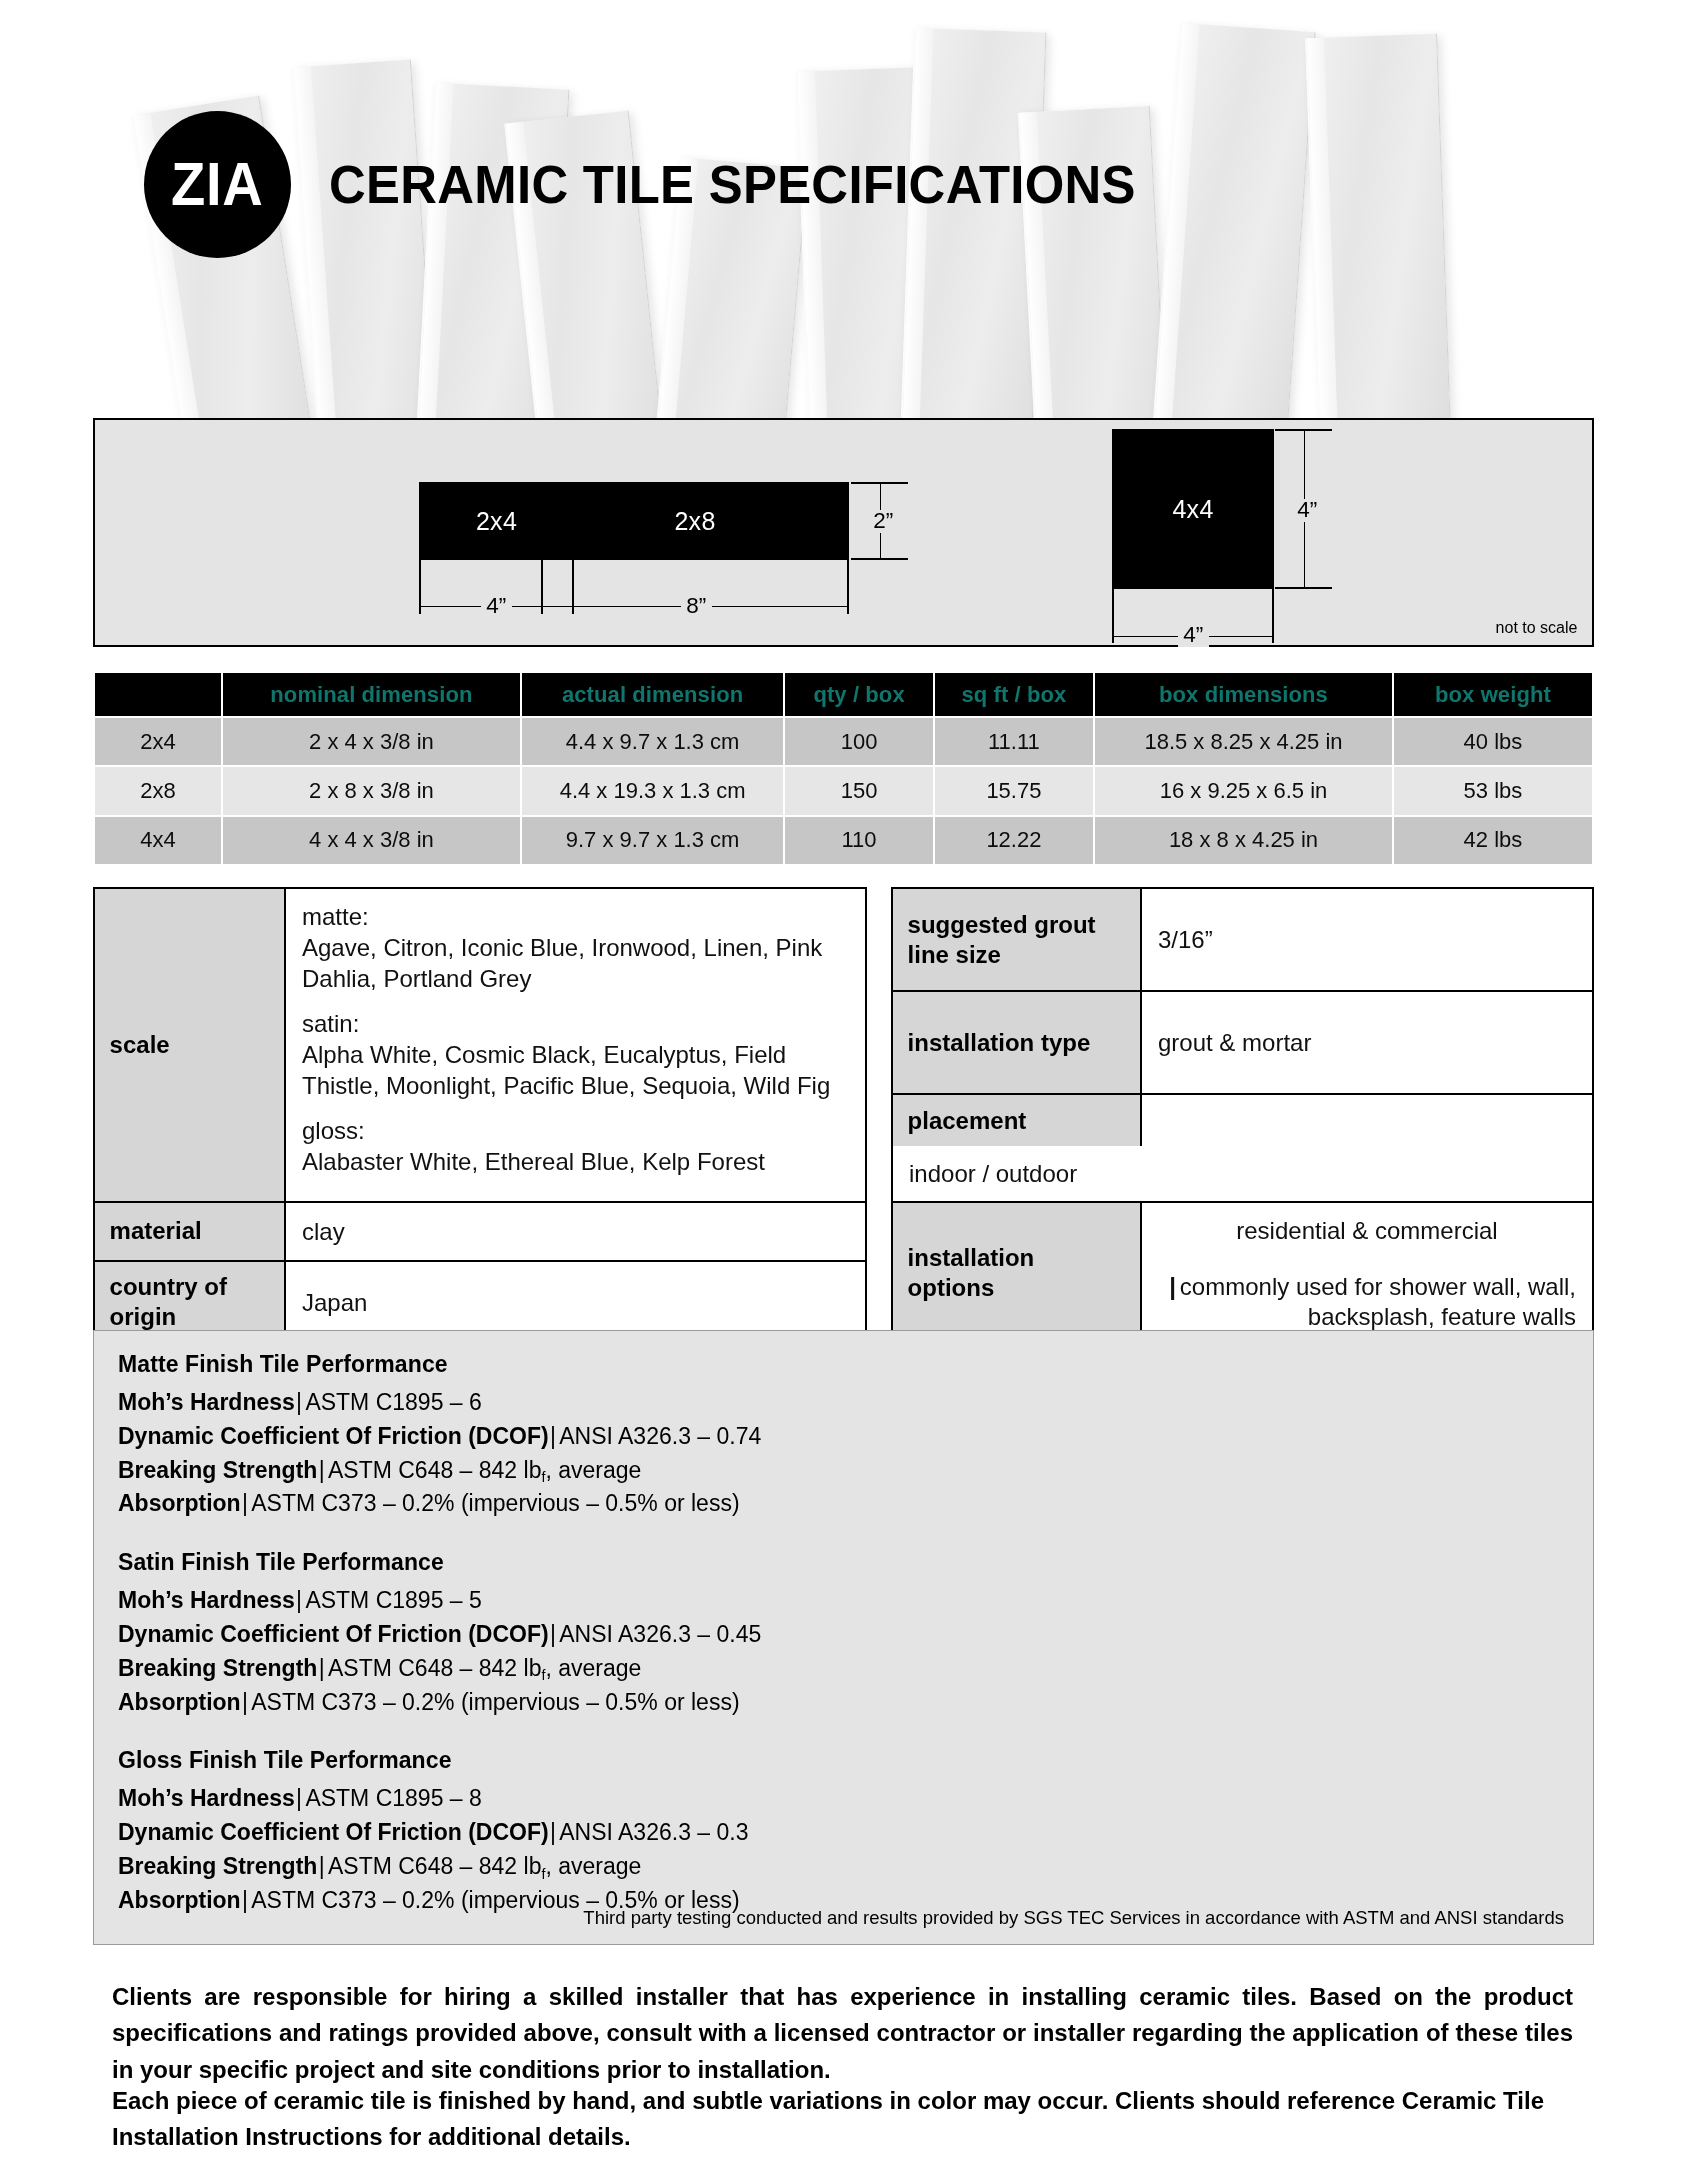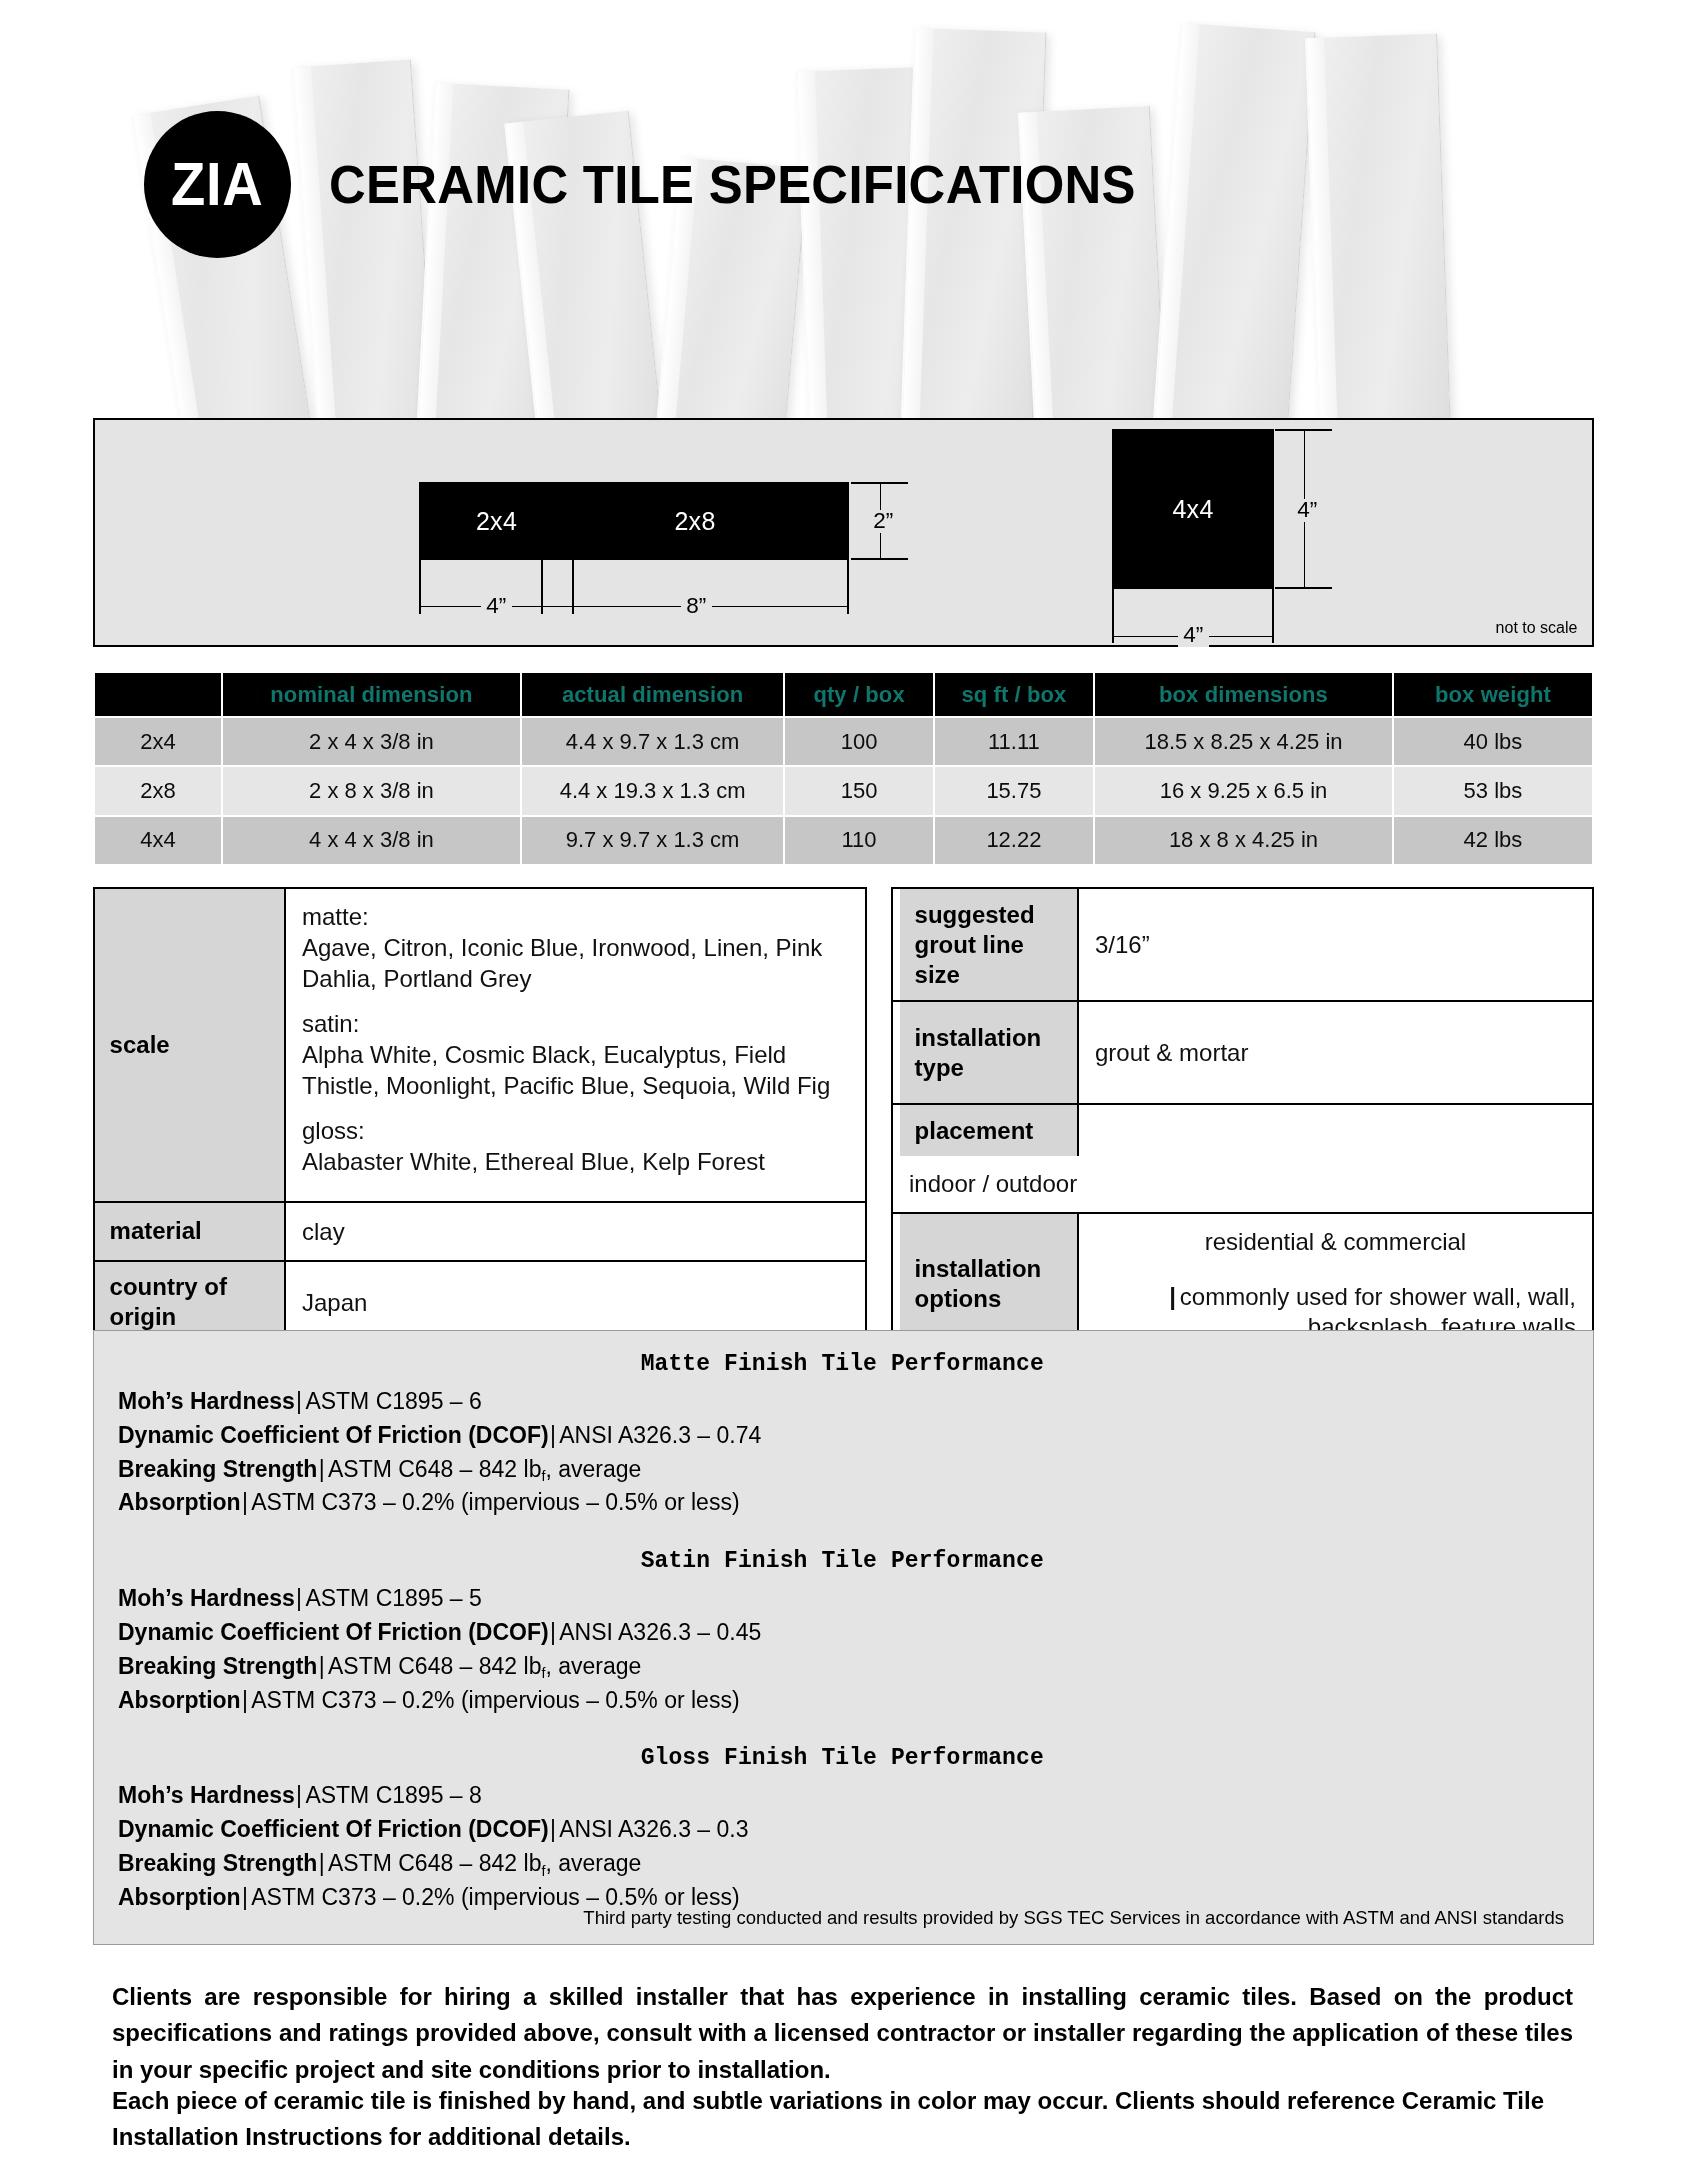--- a/index.html
+++ b/index.html
@@ -185,21 +185,21 @@
     font-weight: 700;
     font-size: 24px;
     line-height: 1.25;
     padding: 10.6px 14.6px;
     display: flex;
     align-items: center;
     box-sizing: border-box;
     border-right: 2px solid #000;
   }
   .info-left .ikey { width: 191px; }
-  .info-right .ikey { width: 179px; margin-left: 7px; }
+  .info-right .ikey { width: 249px; }
   .ival {
     flex: 1;
     background: #fff;
     font-family: "Liberation Sans Narrow", "Liberation Sans", sans-serif;
     font-size: 24px;
     line-height: 1.3;
     padding: 12px 16px;
     display: flex;
     flex-direction: column;
     justify-content: center;
@@ -226,26 +226,25 @@
     width: 1501px;
     height: 615px;
     background: #e4e4e4;
     border: 1.3px solid #9a9a9a;
     box-sizing: border-box;
     padding: 20px 26.5px 0 24px;
   }
   .perf-group { margin-bottom: 28px; }
   .perf-group:last-of-type { margin-bottom: 0; }
   .perf-title {
-    font-family: Liberation Mono, monospace;
+    font-family: Liberation Sans, sans-serif;
     font-weight: 700;
     font-size: 23px;
     margin-bottom: 8px;
     letter-spacing: 0.1px;
-    text-align: center;
   }
   .perf-line {
     font-family: "Liberation Sans Narrow", "Liberation Sans", sans-serif;
     font-size: 23px;
     line-height: 1.47;
     white-space: nowrap;
   }
   .perf-line b { font-weight: 700; }
   .perf-line .sep { font-weight: 400; margin: 0 3.3px 0 1.3px; }
   .perf-line sub { font-size: 0.62em; vertical-align: baseline; position: relative; top: 0.32em; }

